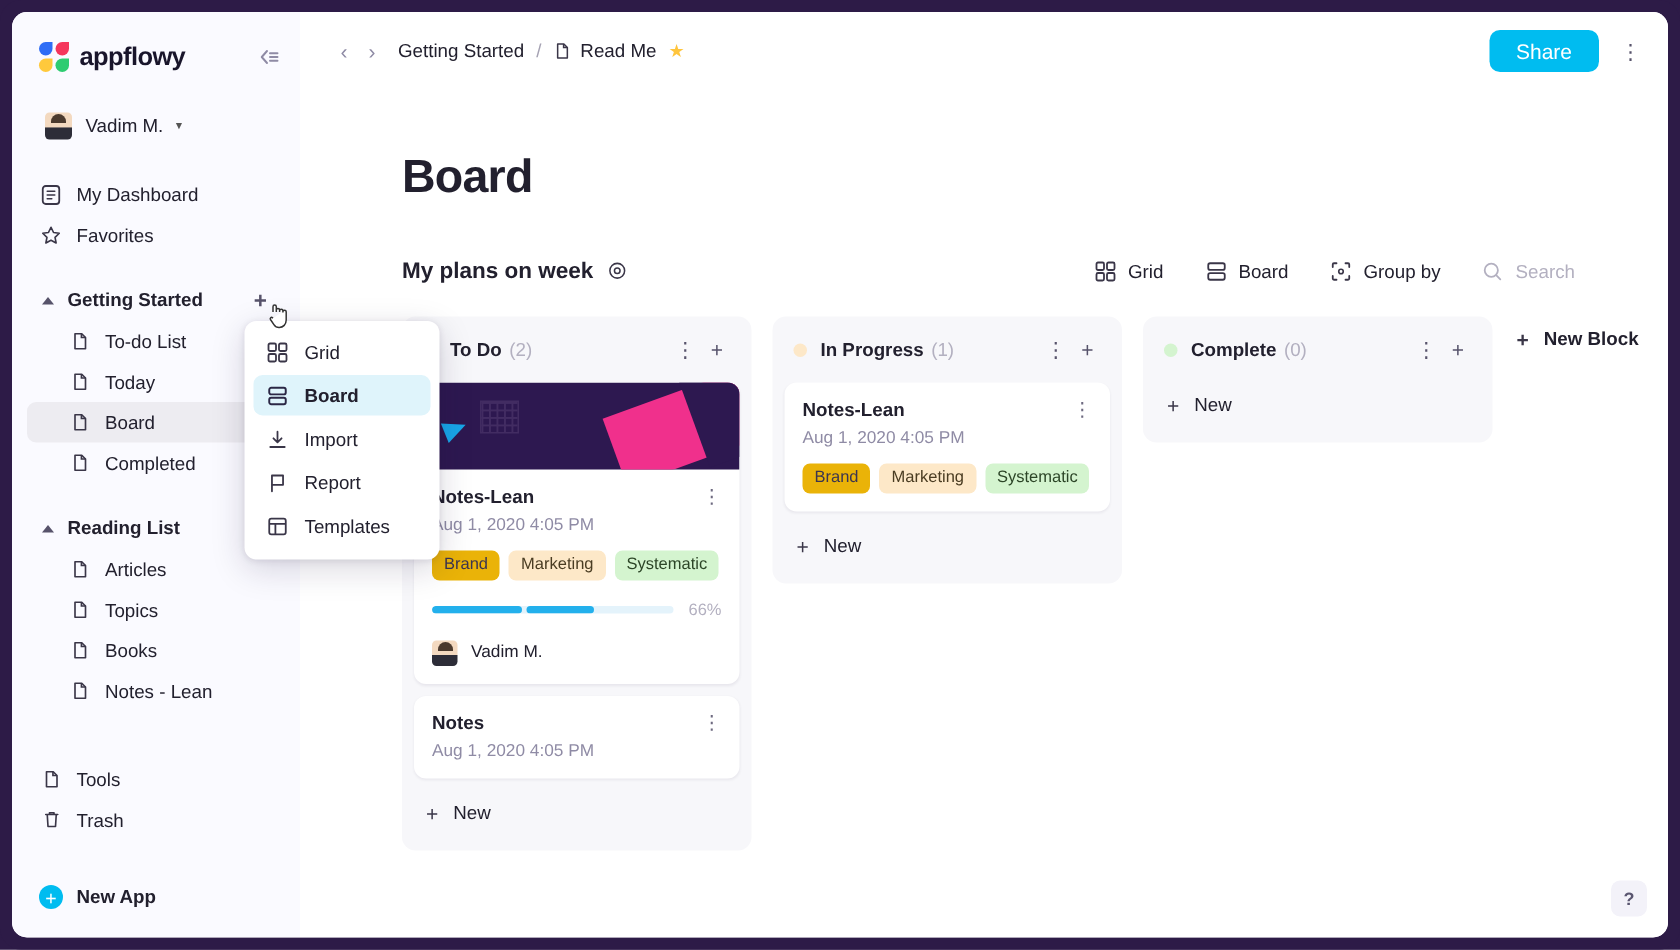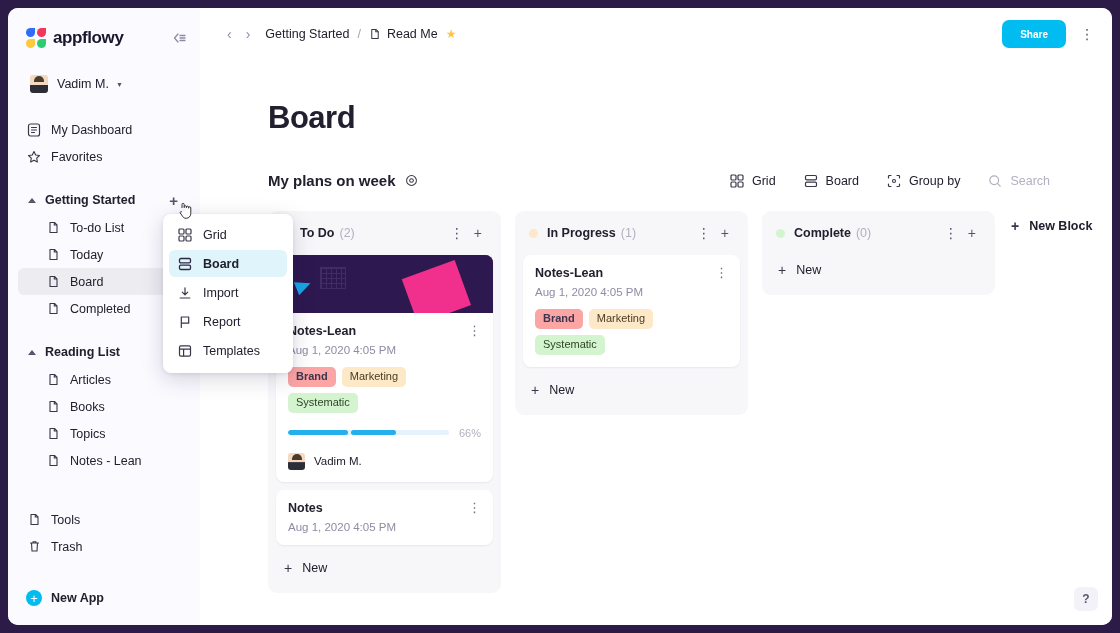--- a/index.html
+++ b/index.html
@@ -166,21 +166,21 @@
   }
   .navarrow { color: #8f8ba5; font-size: 14px; padding: 0 7px; cursor: pointer; line-height: 1;}
   .crumb { font-size: 12.5px; color: #22202e; cursor: pointer; margin-left: 8px;}
   .crumb-sep { font-size: 12.5px; color: #a5a2b3; margin: 0 8px; }
   .crumb-doc { display: flex; align-items: center; font-size: 12.5px; color: #22202e; cursor: pointer;}
   .crumb-doc .ico { margin-right: 6px; display: flex; }
   .star { color: #ffc53d; font-size: 12px; margin-left: 8px; cursor: pointer; }
   .share-btn {
     margin-left: auto;
     background: #00bcf0; color: #fff;
-    font-size: 10px; font-weight: bold;
+    font-size: 14px; font-weight: normal;
     border: none; border-radius: 7px;
     height: 28px; padding: 0 18px; cursor: pointer;
     font-family: "Liberation Sans", sans-serif;
   }
   .kebab-top {
     margin-left: 14px; color: #57536b; font-size: 14px; cursor: pointer;
     letter-spacing: 0; line-height: 1;
   }
 
   .content { padding: 0 0 0 68px; flex: 1; overflow: hidden; }
@@ -270,21 +270,21 @@
   .card-title { font-size: 12.5px; font-weight: bold; color: #22202e; }
   .card-kebab {
     margin-left: auto; color: #6e6a80; font-size: 13px; line-height: 1;
     cursor: pointer;
   }
   .card-date { font-size: 11.5px; color: #8f8ba5; margin-top: 6px; }
   .tags { display: flex; flex-wrap: wrap; gap: 6px; margin-top: 11px; }
   .tag {
     font-size: 11px; border-radius: 5px; padding: 3px 8px; line-height: 1.25;
   }
-  .tag-brand { background: #fca5a5; color: #3b3550; font-weight: bold; }
+  .tag-brand { background: #eab308; color: #3b3550; }
   .tag-marketing { background: #fde8c8; color: #4a3c22; }
   .tag-systematic { background: #d4f4cf; color: #2c4527; }
 
   .progress-row { display: flex; align-items: center; margin-top: 14px; }
   .progress-track {
     flex: 1; height: 5px; background: #e4f3fb; border-radius: 3px;
     position: relative; display: flex; gap: 3px; overflow: hidden;
   }
   .pseg1 { width: 37%; height: 5px; background: #23b0ec; border-radius: 3px; }
   .pseg2 { width: 28%; height: 5px; background: #23b0ec; border-radius: 3px; }
@@ -430,30 +430,30 @@
         </span>
         <span>Articles</span>
       </div>
       <div class="nav-item indent">
         <span class="ico">
           <svg width="13" height="13" viewBox="0 0 13 13">
                 <path d="M3 1.5h4.5L10 4v7.5H3z" stroke="#3a3648" stroke-width="1.1" fill="none" stroke-linejoin="round"></path>
                 <path d="M7.3 1.5V4H10" stroke="#3a3648" stroke-width="1.1" fill="none"></path>
               </svg>
         </span>
+        <span>Topics</span>
+      </div>
+      <div class="nav-item indent">
+        <span class="ico">
+          <svg width="13" height="13" viewBox="0 0 13 13">
+                <path d="M3 1.5h4.5L10 4v7.5H3z" stroke="#3a3648" stroke-width="1.1" fill="none" stroke-linejoin="round"></path>
+                <path d="M7.3 1.5V4H10" stroke="#3a3648" stroke-width="1.1" fill="none"></path>
+              </svg>
+        </span>
         <span>Books</span>
-      </div>
-      <div class="nav-item indent">
-        <span class="ico">
-          <svg width="13" height="13" viewBox="0 0 13 13">
-                <path d="M3 1.5h4.5L10 4v7.5H3z" stroke="#3a3648" stroke-width="1.1" fill="none" stroke-linejoin="round"></path>
-                <path d="M7.3 1.5V4H10" stroke="#3a3648" stroke-width="1.1" fill="none"></path>
-              </svg>
-        </span>
-        <span>Topics</span>
       </div>
       <div class="nav-item indent">
         <span class="ico">
           <svg width="13" height="13" viewBox="0 0 13 13">
                 <path d="M3 1.5h4.5L10 4v7.5H3z" stroke="#3a3648" stroke-width="1.1" fill="none" stroke-linejoin="round"></path>
                 <path d="M7.3 1.5V4H10" stroke="#3a3648" stroke-width="1.1" fill="none"></path>
               </svg>
         </span>
         <span>Notes - Lean</span>
       </div>

